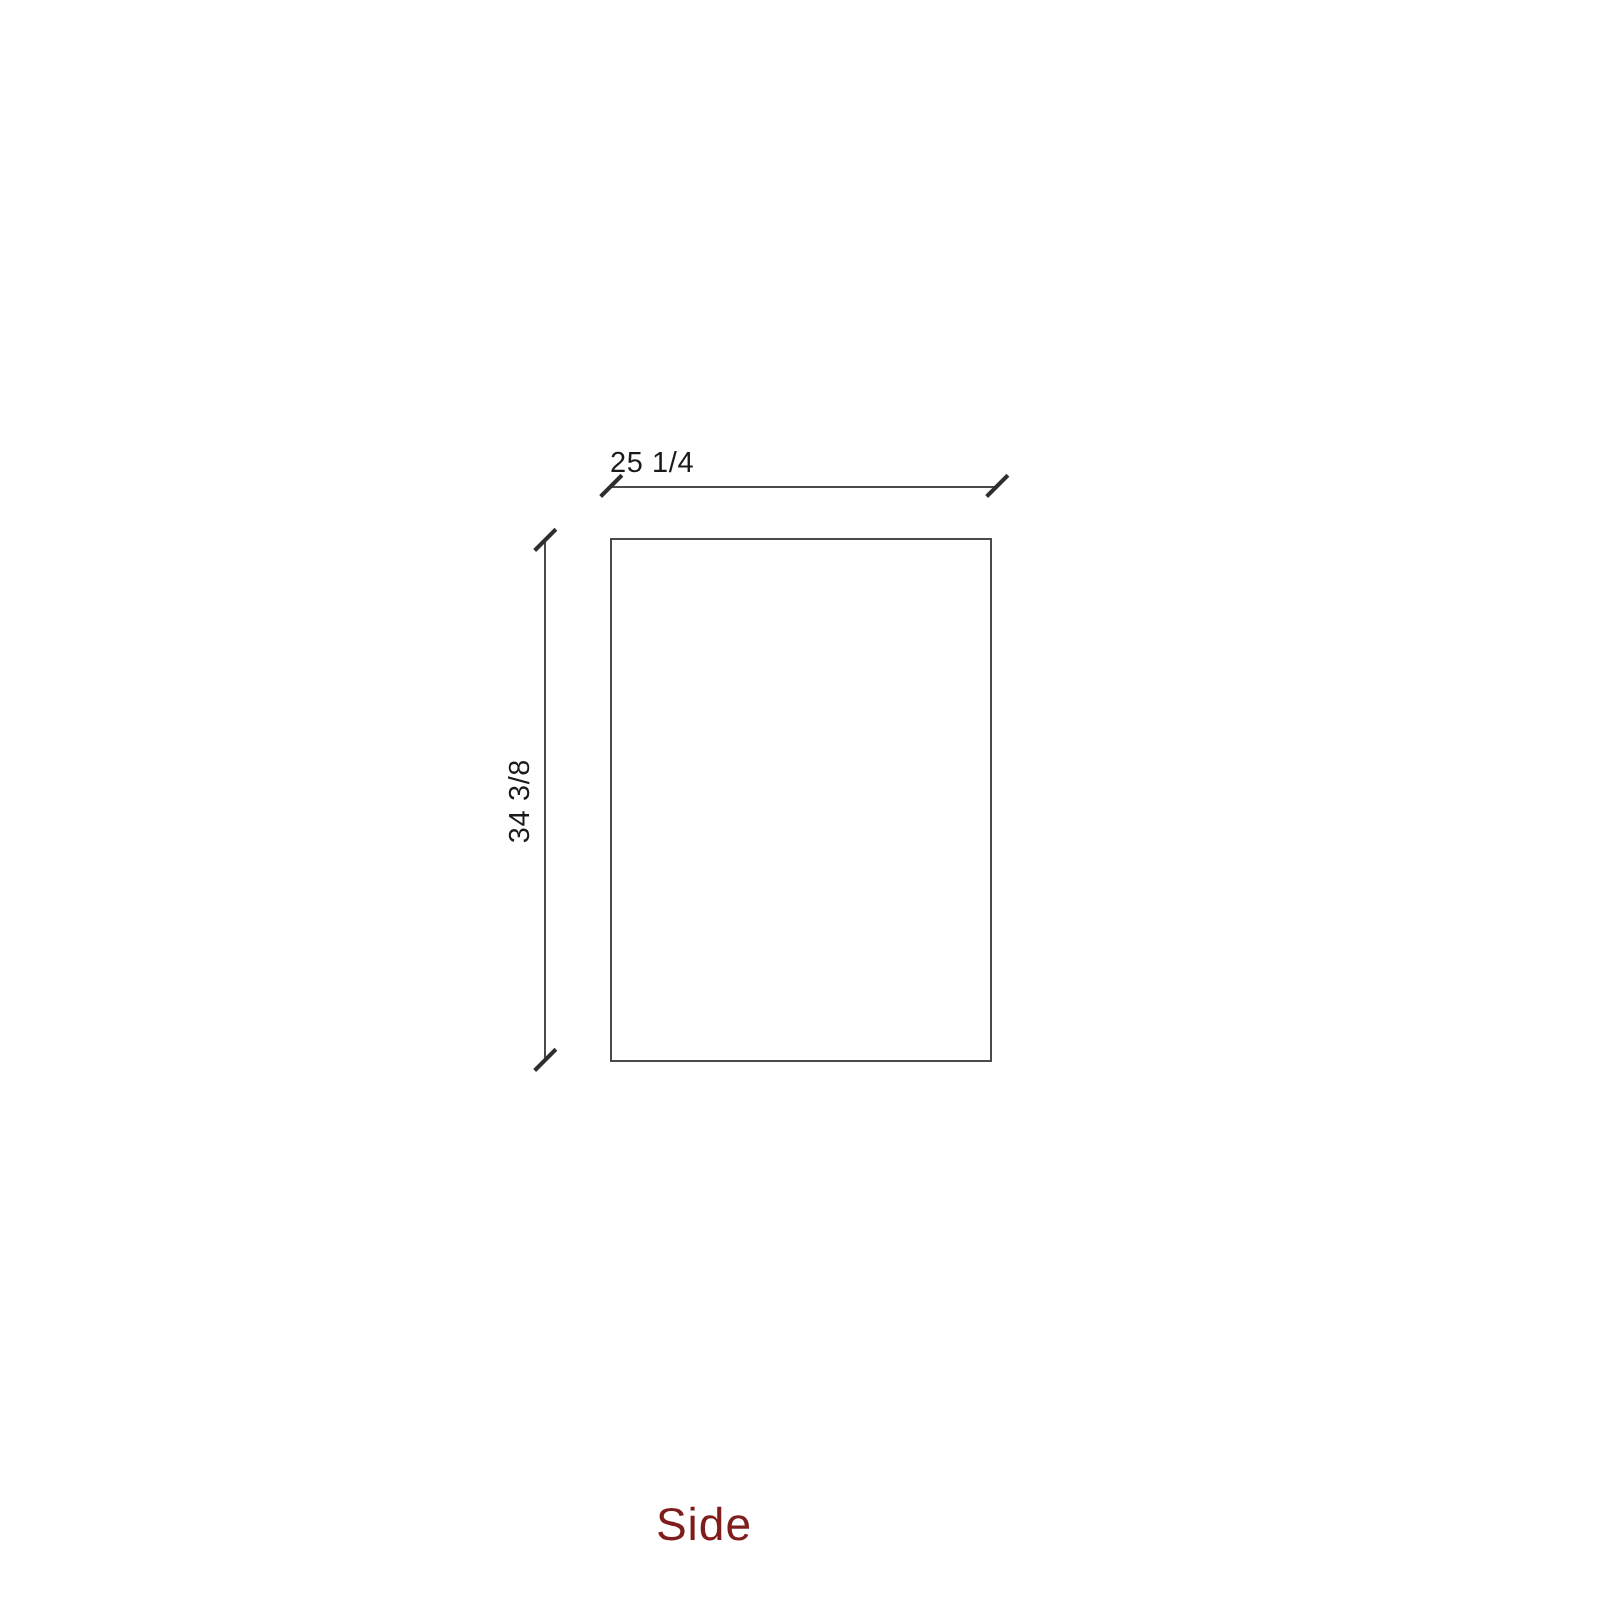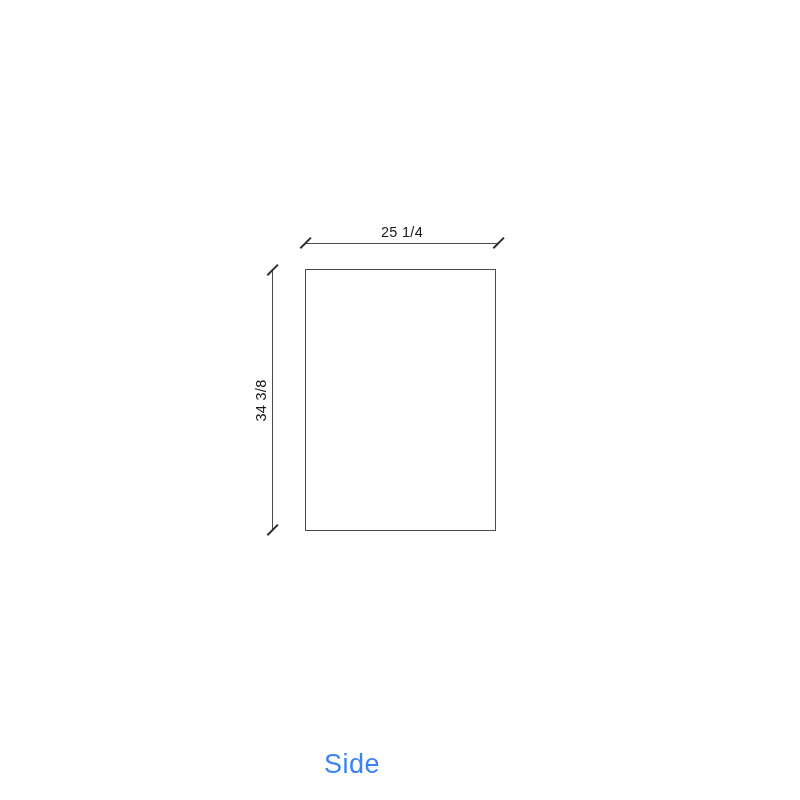--- a/index.html
+++ b/index.html
@@ -44,21 +44,20 @@
   }
   .tick-h-left  { left: 298px; top: 242px; }
   .tick-h-right { left: 491px; top: 242px; }
   .tick-v-top    { left: 265px; top: 269px; }
   .tick-v-bottom { left: 265px; top: 529px; }
   
   .dim-label-h {
     position: absolute;
     left: 305px; top: 224px;
     width: 194px;
-    text-align: center;
     font-size: 14.5px;
     color: #1a1a1a;
     letter-spacing: 0.3px;
     white-space: nowrap;
   }
   .dim-label-v {
     position: absolute;
     left: 131px; top: 392px;
     width: 260px; height: 17px;
     text-align: center;
@@ -67,22 +66,22 @@
     letter-spacing: 0.3px;
     transform: rotate(-90deg);
     white-space: nowrap;
   }
   
   .view-title {
     position: absolute;
     left: 0; top: 749px;
     width: 704px;
     text-align: center;
-    font-size: 27px;
-    color: #3b82f6;
+    font-size: 23px;
+    color: #7f1d1d;
     letter-spacing: 0.5px;
   }
 </style>
 </head>
 <body>
 
 <div class="canvas">
 
   <div class="panel-rect"></div>
 

